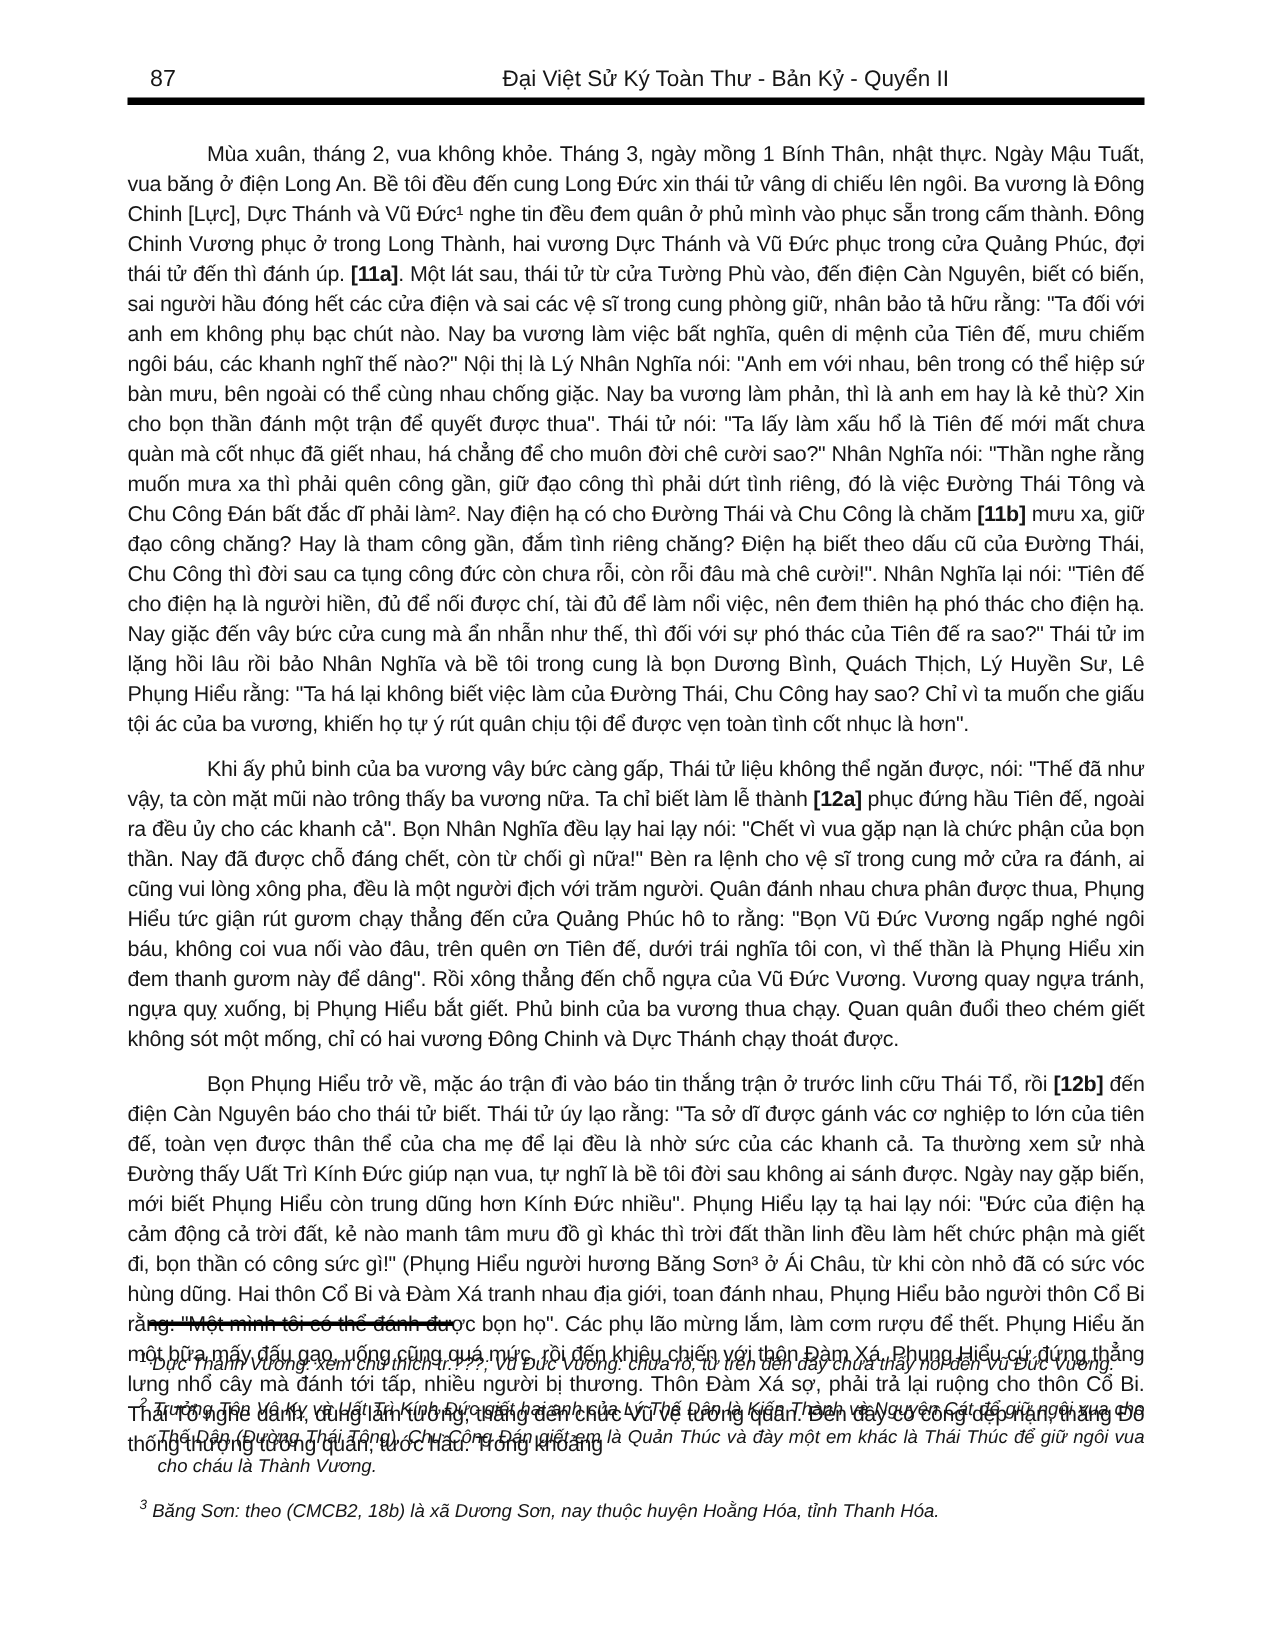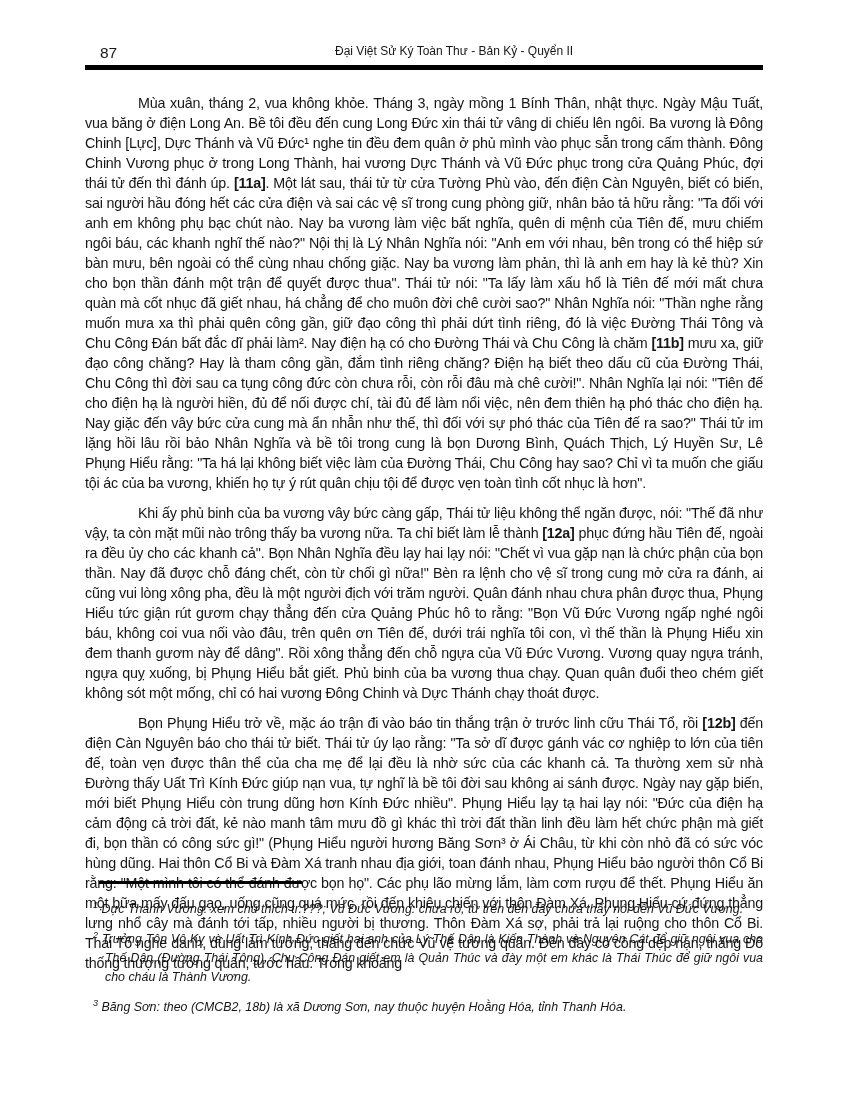--- a/index.html
+++ b/index.html
@@ -8,21 +8,21 @@
     font-family: "Liberation Sans", "DejaVu Sans", sans-serif;
     color: #161616;
     position: relative;
     overflow: hidden;
   }
   .page { position: relative; width: 850px; height: 1100px; background: #fff; }
 
   
   .header { position: absolute; top: 44px; left: 85px; width: 678px; height: 22px; }
   .page-number { position: absolute; left: 15px; top: 0; font-size: 15.5px; }
-  .page-title  { position: absolute; left: 250px; top: 0; font-size: 12px; white-space: nowrap; }
+  .page-title  { position: absolute; left: 250px; top: 0; font-size: 15px; white-space: nowrap; }
   .header-rule { position: absolute; top: 65px; left: 85px; width: 678px; height: 5px; background: #000; }
 
   
   .content {
     position: absolute; top: 93px; left: 85px; width: 678px;
     min-height: 788px;
   }
   .body-para {
     margin: 0 0 10px 0;
     font-size: 14.3px;

